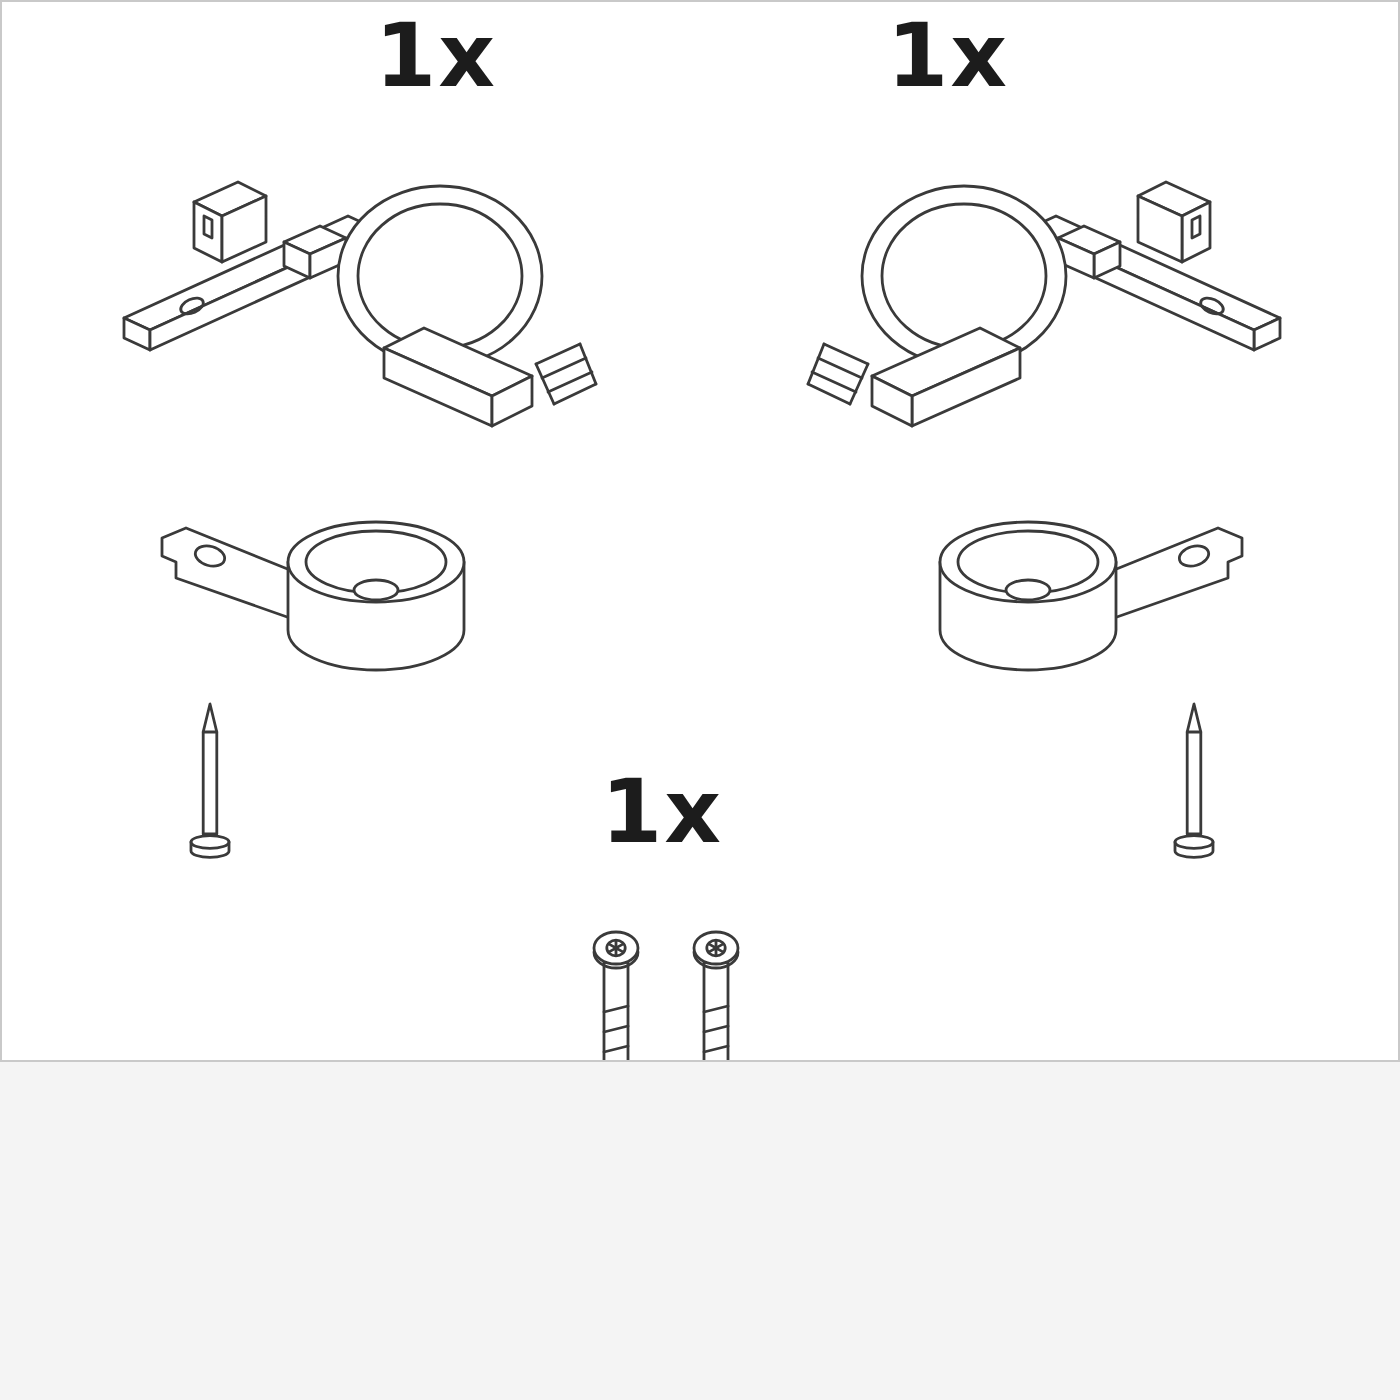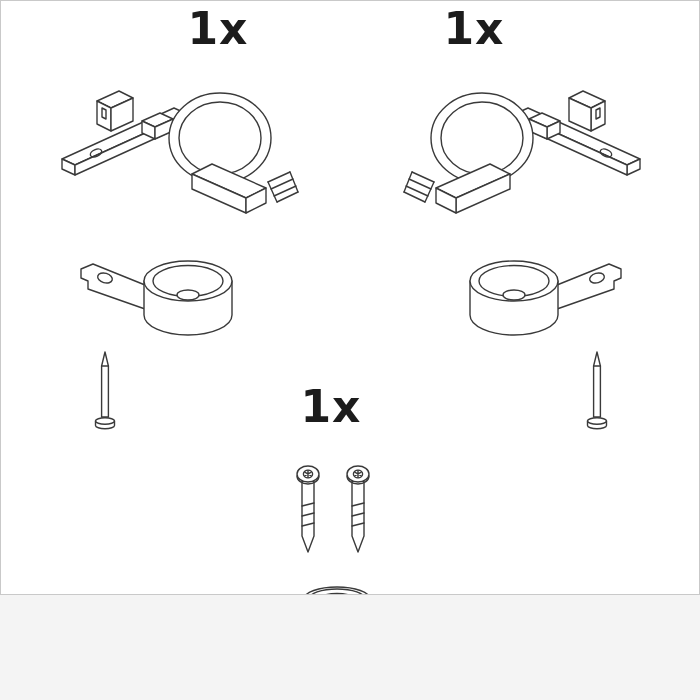--- a/index.html
+++ b/index.html
@@ -6,21 +6,21 @@
     --background: #ffffff;
     --border-color: #c9c9c9;
     --line-color: #3a3a3a;
     --text-color: #1c1c1c;
   }
   * { margin: 0; padding: 0; box-sizing: border-box; }
   html, body { background: #f4f4f4; font-family: "DejaVu Sans", "Liberation Sans", sans-serif; }
   .canvas {
     position: relative;
     width: 700px;
-    height: 595px;
+    height: 531px;
     background: var(--background);
     border: 1px solid var(--border-color);
     overflow: hidden;
   }
   .qty-label {
     position: absolute;
     width: 80px;
     text-align: center;
     font-size: 44px;
     font-weight: 600;

